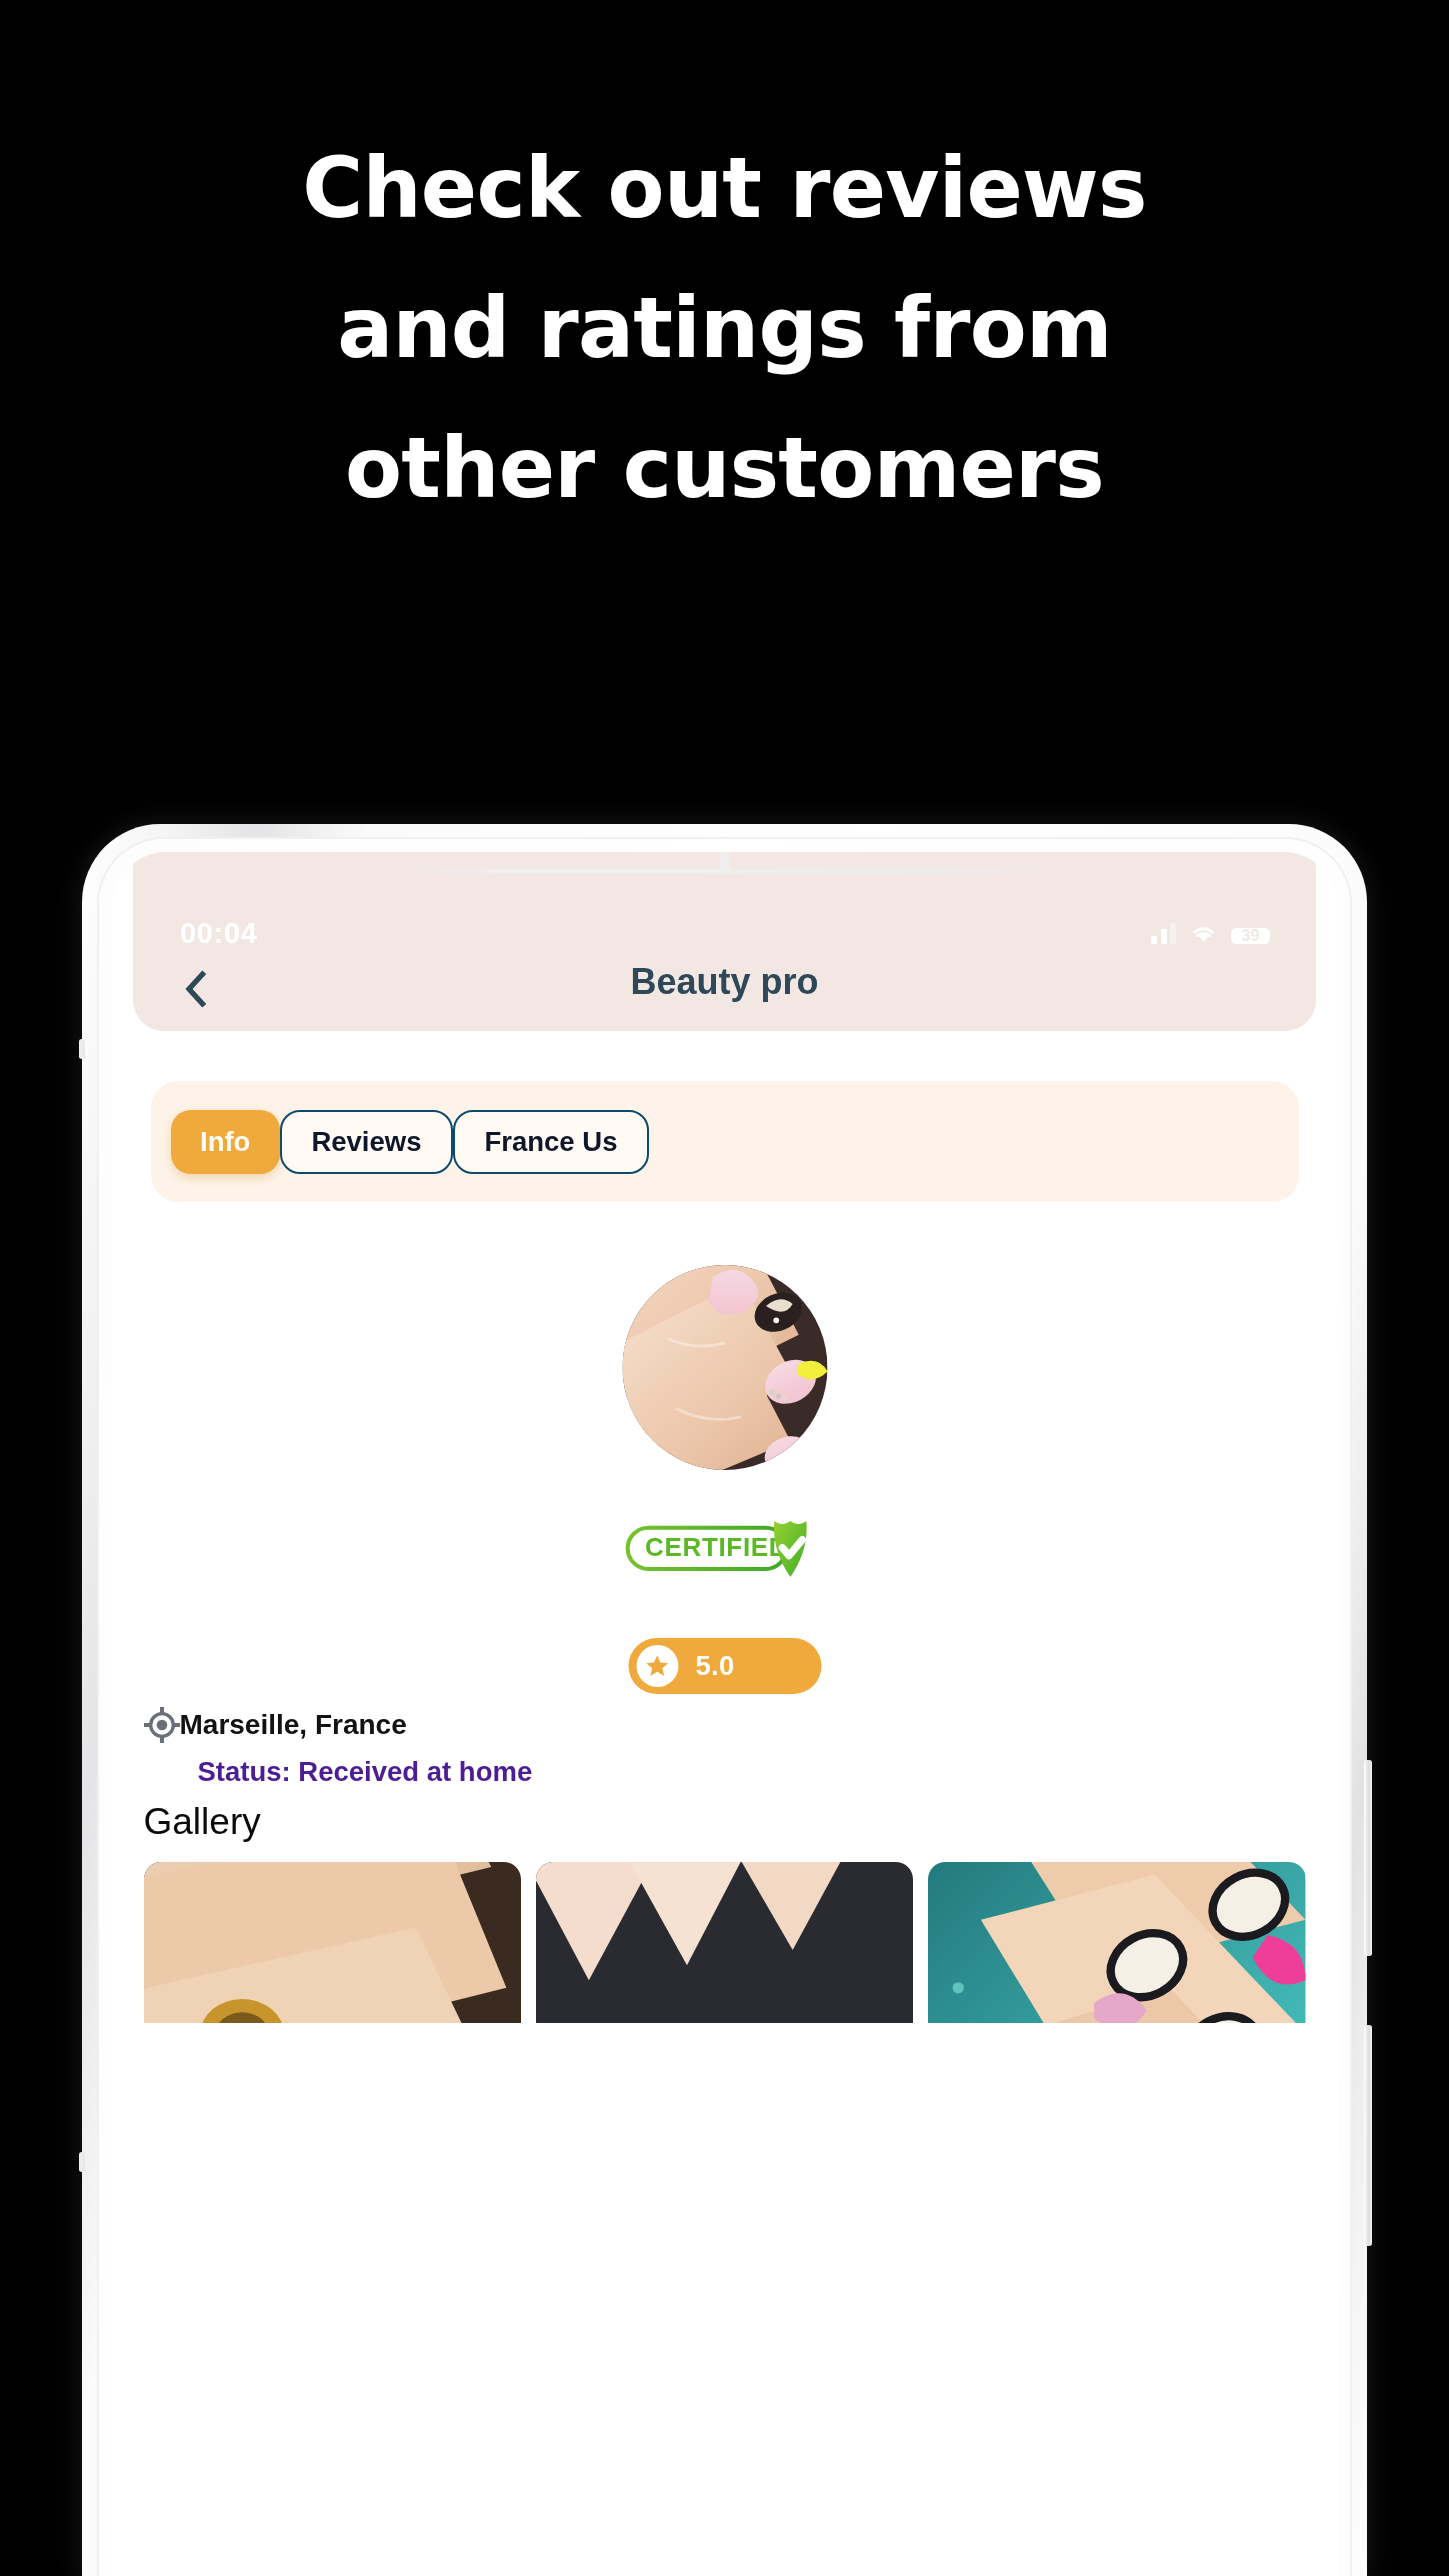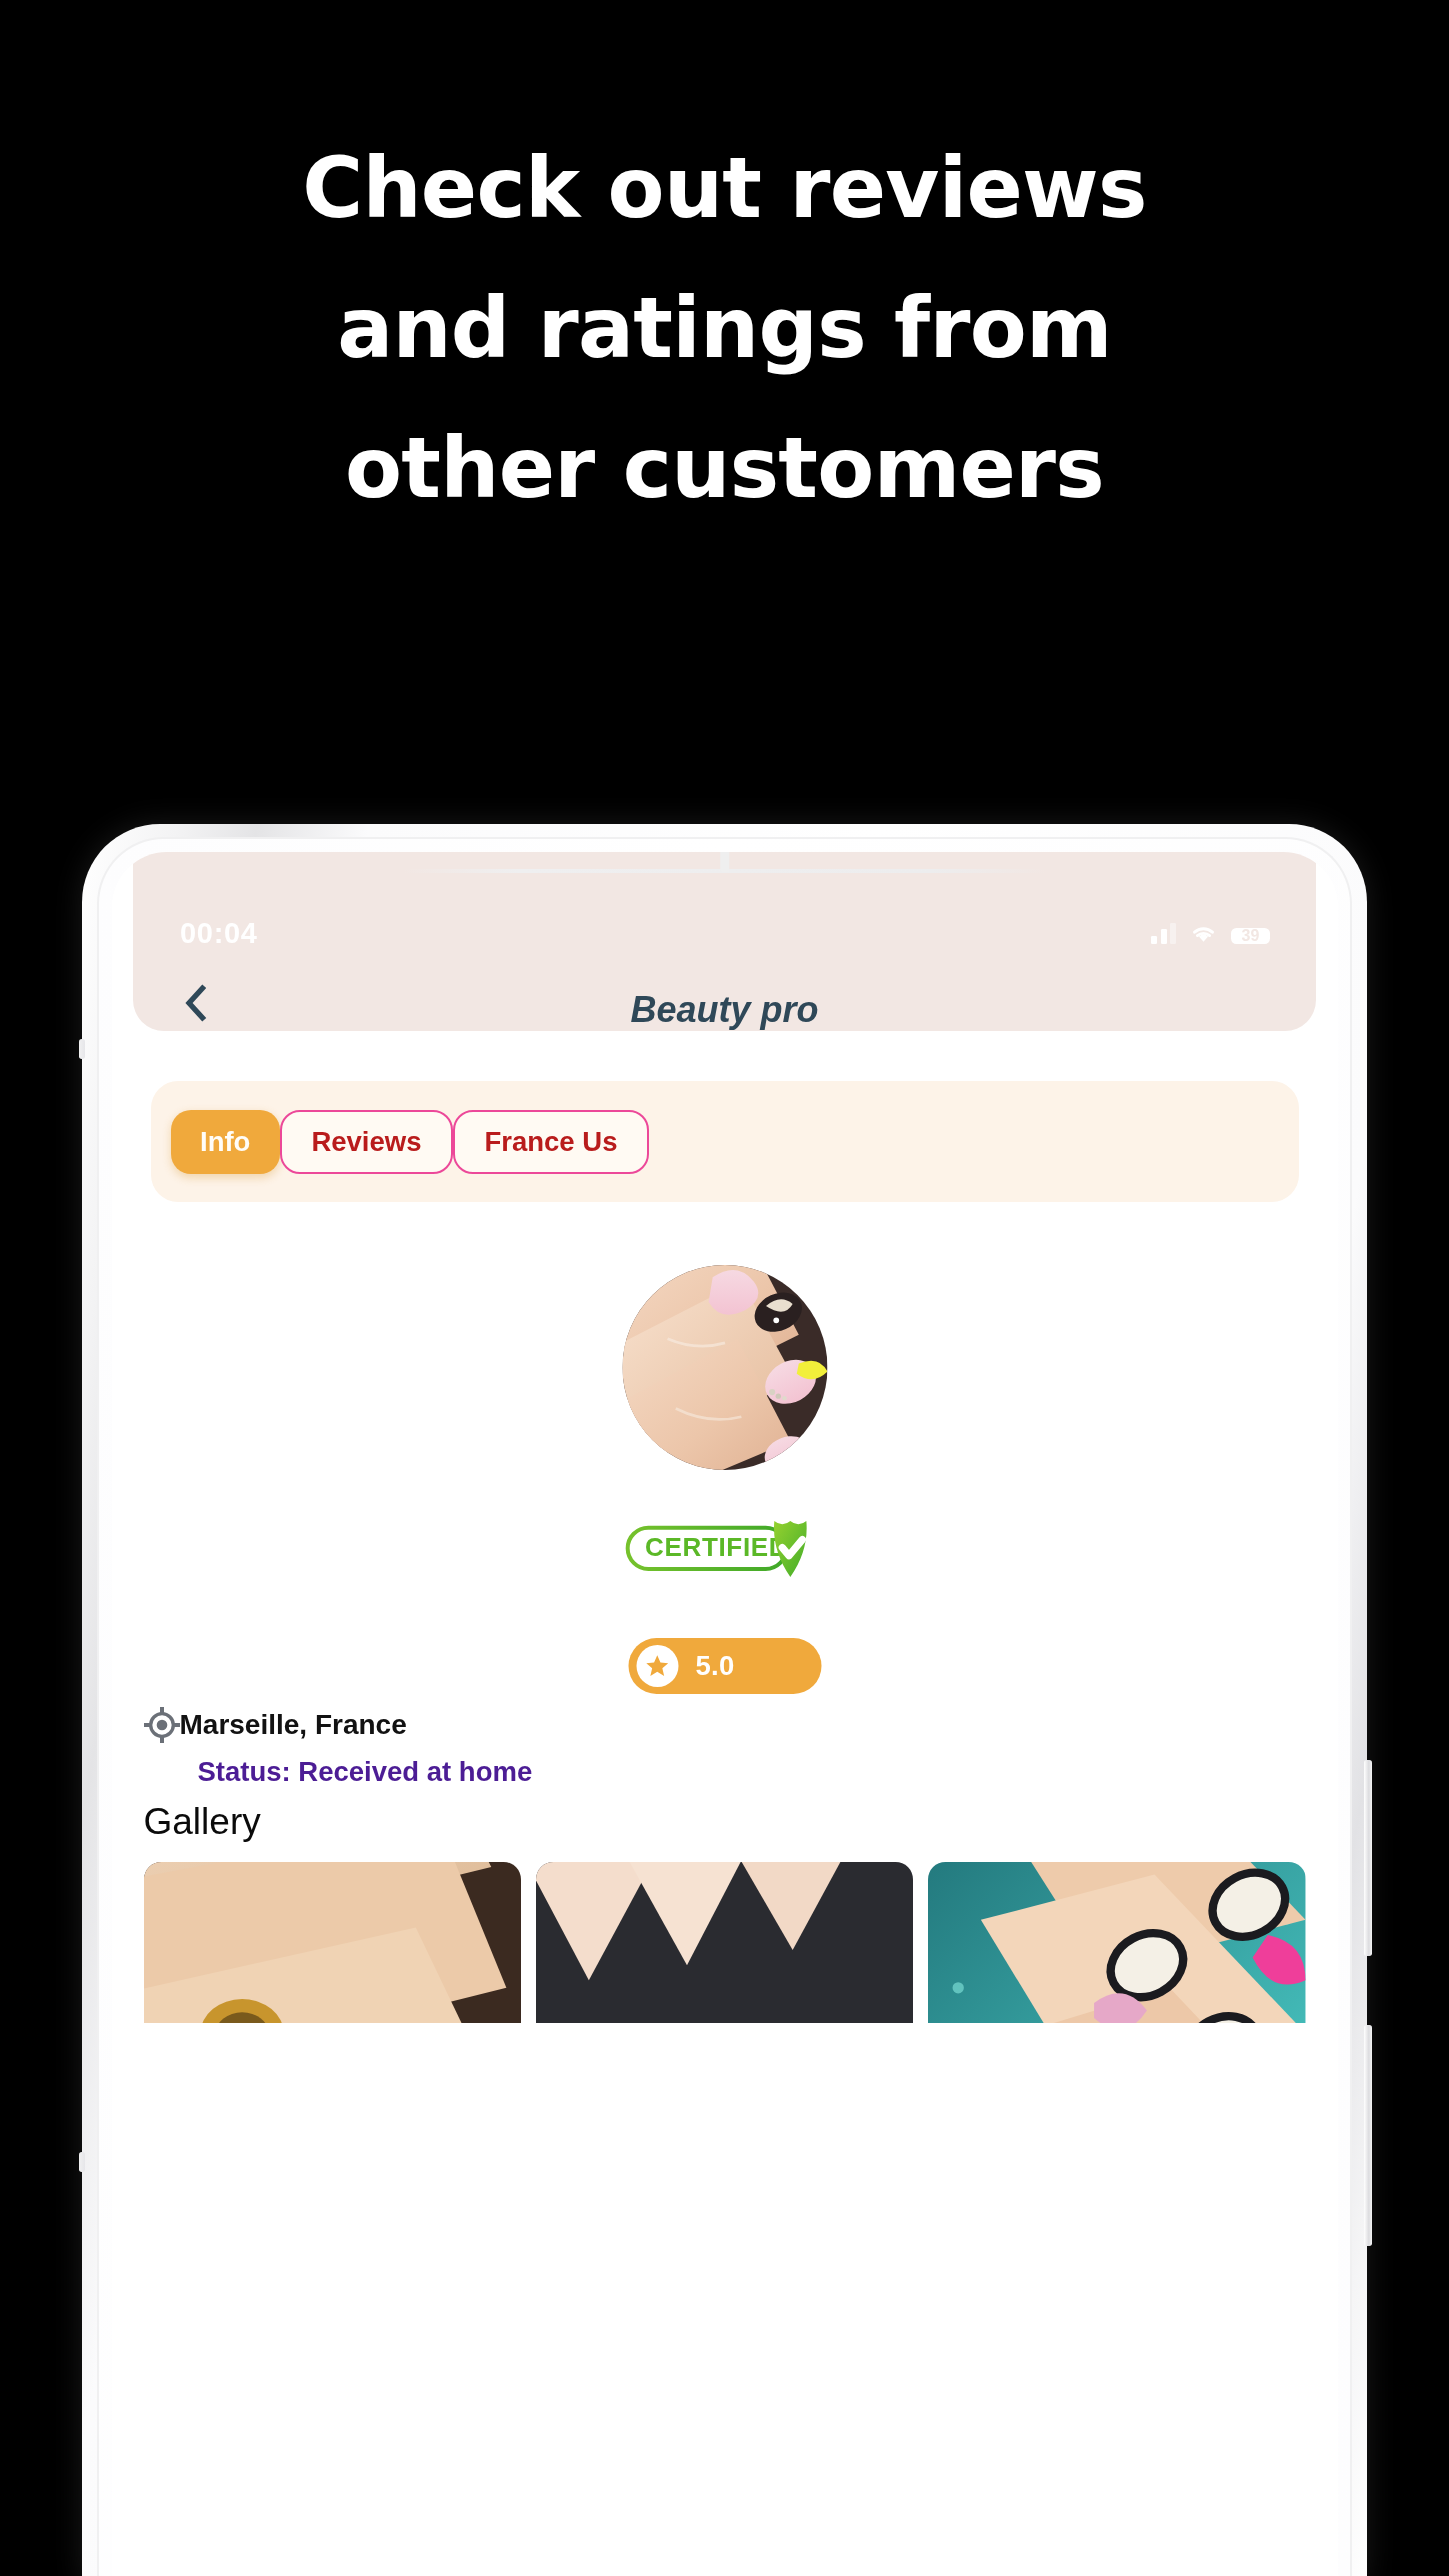--- a/index.html
+++ b/index.html
@@ -164,22 +164,21 @@
     font-weight: 700;
     line-height: 1;
   }
 
   .appbar {
     position: absolute;
     left: 0; top: 114px;
     width: 100%;
     height: 70px;
     display: flex;
-    align-items: flex-end;
-    font-style: italic;
+    align-items: flex-start;
   }
   .back-btn {
     position: absolute;
     left: 35px;
     width: 56px; height: 56px;
     display: flex; align-items: center; justify-content: center;
   }
   .back-btn svg { width: 29.5px; height: 38px; display: block; }
   .appbar-title {
     width: 100%;
@@ -214,22 +213,22 @@
     font-weight: 700;
     white-space: nowrap;
   }
   .tab.is-active {
     background: #f0a93c;
     color: #fffdf8;
     box-shadow: 0 3.4px 8.7px rgba(214,148,44,0.30);
   }
   .tab.is-inactive {
     background: #fffaf3;
-    color: #b91c1c;
-    border: 2px solid #ec4899;
+    color: #0f172a;
+    border: 2px solid #0c4a6e;
   }
 
   
   .avatar {
     position: absolute;
     left: 50%;
     top: 413px;
     transform: translateX(-50%);
     width: 205px; height: 205px;
     border-radius: 50%;

